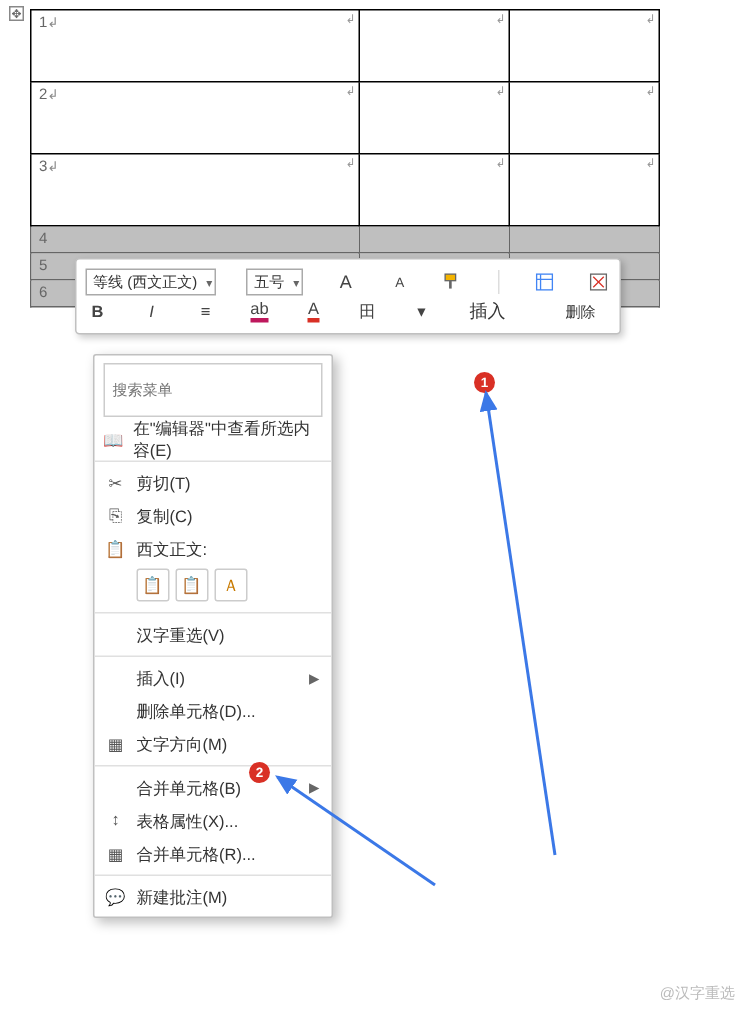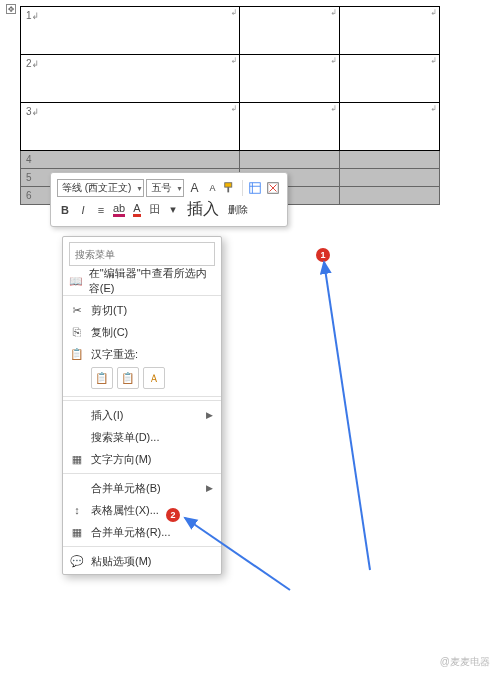--- a/index.html
+++ b/index.html
@@ -5,31 +5,31 @@
 *{box-sizing:border-box;margin:0;padding:0}
 body{background:#fff;font-family:"Microsoft YaHei",sans-serif;font-size:11px;color:#333;width:500px;height:675px;position:relative;overflow:hidden}
 .page{position:relative;padding:6px 12px}
 .tbl{border-collapse:collapse;width:420px;margin-left:8px}
 .tbl td{border:1px solid #000;height:48px;vertical-align:top;padding:3px 5px;font-size:10px;color:#666;position:relative}
 .tbl td .pm{font-size:9px;color:#888}
 .tbl tr.sel td{background:#bfbfbf;height:16px;border:1px solid #666}
 .rm{position:absolute;right:2px;top:1px;font-size:8px;color:#999}
 .handle{position:absolute;left:6px;top:4px;width:10px;height:10px;border:1px solid #888;display:flex;align-items:center;justify-content:center;font-size:8px;color:#666;background:#fff}
 .mini{position:absolute;left:50px;top:172px;background:#fff;border:1px solid #c0c0c0;box-shadow:2px 2px 5px rgba(0,0,0,.2);padding:4px 6px;border-radius:3px}
-.mini .row{display:flex;align-items:center;gap:2px;margin:2px 0}
+.mini .row{display:flex;align-items:center;gap:20px;margin:2px 0}
 .mini select,.mini .sel2{font-size:10px;border:1px solid #aaa;height:18px;padding:0 2px;background:#fff}
 .mini .sel2{padding:0 12px 0 4px;position:relative;display:inline-flex;align-items:center}
 .mini .sel2::after{content:"▾";position:absolute;right:2px;font-size:8px;color:#666}
 .mini .ic{width:16px;height:16px;display:flex;align-items:center;justify-content:center;font-size:11px;color:#444;cursor:pointer}
 .mini .ic svg{width:14px;height:14px}
 .mini .sep{width:1px;height:16px;background:#ddd;margin:0 2px}
 .mini .bold{font-weight:bold}
 .mini .ital{font-style:italic}
 .ctx{position:absolute;left:62px;top:236px;width:160px;background:#fff;border:1px solid #c0c0c0;box-shadow:3px 3px 8px rgba(0,0,0,.25);border-radius:2px;padding:2px 0}
-.ctx .search{margin:3px 6px 4px;height:24px;width:calc(100% - 12px);border:1px solid #ccc;padding:0 5px;font-size:10px;color:#999}
+.ctx .search{margin:3px 6px 4px;height:36px;width:calc(100% - 12px);border:1px solid #ccc;padding:0 5px;font-size:10px;color:#999}
 .ctx .item{display:flex;align-items:center;height:22px;padding:0 8px 0 6px;font-size:11px;cursor:default;gap:6px;position:relative}
 .ctx .item .ico{width:16px;height:16px;display:flex;align-items:center;justify-content:center;font-size:11px;color:#555}
 .ctx .item .arr{margin-left:auto;font-size:9px;color:#666}
 .ctx .label{color:#333}
 .ctx hr{border:none;border-top:1px solid #e0e0e0;margin:3px 0}
 .ctx .paste-opts{display:flex;gap:4px;padding:2px 0 4px 28px}
 .ctx .paste-opts .po{width:22px;height:22px;border:1px solid #ccc;display:flex;align-items:center;justify-content:center;font-size:11px;color:#c87a00;border-radius:2px}
 .badge{position:absolute;width:14px;height:14px;background:#d93025;color:#fff;border-radius:50%;font-size:9px;display:flex;align-items:center;justify-content:center;font-weight:bold}
 .arrow-line{position:absolute;pointer-events:none}
 .wm{position:absolute;right:10px;bottom:6px;font-size:10px;color:#bbb}
@@ -120,59 +120,63 @@
   <span class="ic ital">I</span>
   <span class="ic">≡</span>
   <span class="ic">
         <span style="border-bottom:3px solid #be185d">ab</span>
       </span>
   <span class="ic">
         <span style="border-bottom:3px solid #d93025">A</span>
       </span>
   <span class="ic">田</span>
   <span class="ic">▾</span>
-  <span style="font-size:16px;margin-left:4px">插入</span>
-  <span style="font-size:10px;margin-left:7px">删除</span>
+  <span style="font-size:12px;margin-left:4px">插入</span>
+  <span style="font-size:10px;margin-left:20px">删除</span>
  </div>
 </div>
 
 <div class="ctx">
  <input class="search" placeholder="搜索菜单" style="">
  <div class="item">
       <span class="ico">📖</span>
       <span class="label">在"编辑器"中查看所选内容(E)</span>
     </div>
  <hr>
  <div class="item">
       <span class="ico">✂</span>
       <span class="label">剪切(T)</span>
     </div>
  <div class="item">
       <span class="ico">⎘</span>
       <span class="label">复制(C)</span>
     </div>
  <div class="item">
       <span class="ico">📋</span>
-      <span class="label">汉字重选:</span>
+      <span class="label">西文正文:</span>
     </div>
  <div class="paste-opts">
   <span class="po">📋</span>
   <span class="po">📋</span>
   <span class="po">Ａ</span>
  </div>
  <hr>
+ <div class="item">
+      <span class="ico"></span>
+      <span class="label">汉字重选(V)</span>
+    </div>
  <hr>
  <div class="item">
       <span class="ico"></span>
       <span class="label">插入(I)</span>
       <span class="arr">▶</span>
     </div>
  <div class="item">
       <span class="ico"></span>
-      <span class="label">搜索菜单(D)...</span>
+      <span class="label">删除单元格(D)...</span>
     </div>
  <div class="item">
       <span class="ico">▦</span>
       <span class="label">文字方向(M)</span>
     </div>
  <hr>
  <div class="item">
       <span class="ico"></span>
       <span class="label">合并单元格(B)</span>
       <span class="arr">▶</span>
@@ -181,30 +185,30 @@
       <span class="ico">↕</span>
       <span class="label">表格属性(X)...</span>
     </div>
  <div class="item">
       <span class="ico">▦</span>
       <span class="label">合并单元格(R)...</span>
     </div>
  <hr>
  <div class="item">
       <span class="ico">💬</span>
-      <span class="label">粘贴选项(M)</span>
+      <span class="label">新建批注(M)</span>
     </div>
 </div>
 
 <div class="badge" style="left:316px;top:248px">1</div>
 <div class="badge" style="left:166px;top:508px">2</div>
 
 <svg class="arrow-line" style="left:0;top:0" width="500" height="675">
  <defs>
       <marker id="ah" markerWidth="8" markerHeight="8" refX="6" refY="3" orient="auto">
         <path d="M0,0 L7,3 L0,6 Z" fill="#3b78e7"></path>
       </marker>
     </defs>
  <line x1="370" y1="570" x2="324" y2="262" stroke="#3b78e7" stroke-width="2" marker-end="url(#ah)"></line>
  <line x1="290" y1="590" x2="185" y2="518" stroke="#3b78e7" stroke-width="2" marker-end="url(#ah)"></line>
 </svg>
 
-<div class="wm">@麦麦电器</div>
+<div class="wm">@汉字重选</div>
 
 </body></html>

